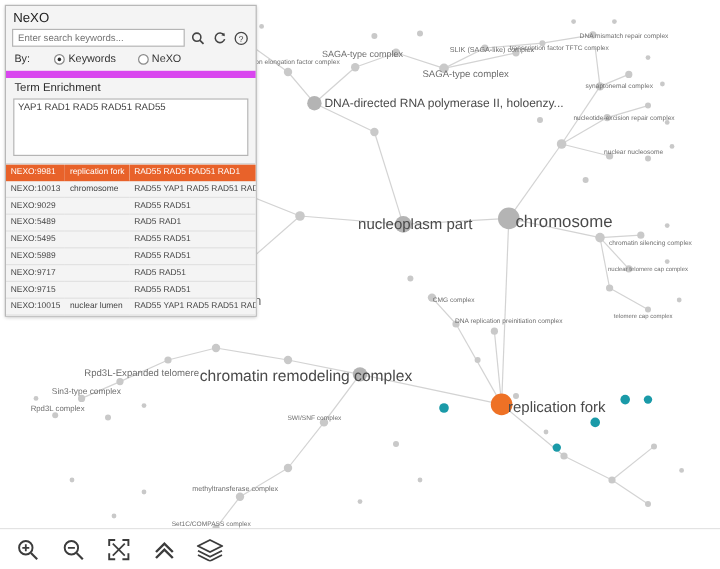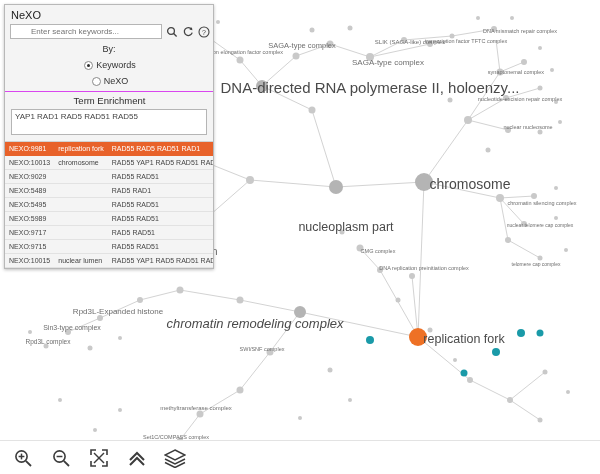--- a/index.html
+++ b/index.html
@@ -62,39 +62,38 @@
     padding: 0 5px 5px 5px;
     gap: 4px;
   }
   .search-input {
     flex: 1;
     height: 15px;
     border: 1px solid #b5b5b5;
     background: #fff;
     font-size: 8px;
     color: #444;
-    padding: 0 20px;
+    padding: 0 4px;
     box-sizing: border-box;
     font-family: "Liberation Sans", sans-serif;
   }
   .icon-btn {
     width: 14px; height: 14px;
     display: flex; align-items: center; justify-content: center;
     color: #4a4a4a;
     cursor: pointer;
   }
   .icon-btn svg { display:block; }
 
   .by-row {
     display: flex;
     align-items: center;
     padding: 0 5px 5px 7px;
-    gap: 6px;
+    gap: 18px;
     font-size: 9px;
-    flex-direction: column;
   }
   .by-label { color: #333; margin-right: 2px; }
   .radio-wrap { display: flex; align-items: center; gap: 3px; }
   .radio {
     width: 9px; height: 9px;
     border-radius: 50%;
     border: 1px solid #8a8a8a;
     background: #fff;
     box-sizing: border-box;
     position: relative;
@@ -105,26 +104,25 @@
     left: 2px; top: 2px;
     width: 3px; height: 3px;
     border-radius: 50%;
     background: #2b2b2b;
   }
 
   .section-title {
     padding: 3px 6px 3px 7px;
     font-size: 9.5px;
     color: #2c2c2c;
-    border-top: 1px solid #d946ef;
-    text-align: center;
+    border-top: 6px solid #d946ef;
   }
   .term-box {
     margin: 0 6px 6px 6px;
-    height: 26px;
+    height: 48px;
     background: #fff;
     border: 1px solid #b5b5b5;
     font-size: 8px;
     color: #444;
     padding: 2px 3px;
     box-sizing: border-box;
     overflow: hidden;
   }
   .filter-row {
     display: flex;
@@ -362,27 +360,27 @@
       <g fill="#b4b4b4">
         <circle cx="336" cy="187" r="7"></circle>
         <circle cx="424" cy="182" r="9"></circle>
         <circle cx="262" cy="86" r="6"></circle>
         <circle cx="300" cy="312" r="6"></circle>
       </g>
 
       <circle cx="418" cy="337" r="9" fill="#ee7125"></circle>
     </svg>
     <div id="labels">
-        <div class="node-label big" style="left: 370px; top: 87px; font-size: 15px;">DNA-directed RNA polymerase II, holoenzy...</div>
-        <div class="node-label big" style="left: 346px; top: 187px; font-size: 12.5px; margin-top: 40px;">nucleoplasm part</div>
+        <div class="node-label big" style="left: 370px; top: 87px; font-size: 10px;">DNA-directed RNA polymerase II, holoenzy...</div>
+        <div class="node-label big" style="left: 346px; top: 187px; font-size: 12.5px;">nucleoplasm part</div>
         <div class="node-label big" style="left: 470px; top: 184px; font-size: 14px;">chromosome</div>
-        <div class="node-label big" style="left: 255px; top: 323px; font-size: 13px; font-style: italic;">chromatin remodeling complex</div>
+        <div class="node-label big" style="left: 255px; top: 313px; font-size: 13px;">chromatin remodeling complex</div>
         <div class="node-label big" style="left: 464px; top: 339px; font-size: 12.5px;">replication fork</div>
         <div class="node-label" style="left: 174px; top: 251px; font-size: 11px;">nuclear chromatin</div>
-        <div class="node-label" style="left: 118px; top: 311px; font-size: 8px;">Rpd3L-Expanded histone</div>
+        <div class="node-label" style="left: 118px; top: 311px; font-size: 8px;">Rpd3L-Expanded telomere</div>
         <div class="node-label" style="left: 72px; top: 327px; font-size: 7px;">Sin3-type complex</div>
         <div class="node-label" style="left: 48px; top: 341px; font-size: 6.5px;">Rpd3L complex</div>
         <div class="node-label" style="left: 302px; top: 45px; font-size: 7.5px;">SAGA-type complex</div>
         <div class="node-label" style="left: 388px; top: 62px; font-size: 8px;">SAGA-type complex</div>
         <div class="node-label" style="left: 410px; top: 42px; font-size: 6px;">SLIK (SAGA-like) complex</div>
         <div class="node-label" style="left: 466px; top: 41px; font-size: 5.5px;">transcription factor TFTC complex</div>
         <div class="node-label" style="left: 520px; top: 31px; font-size: 5.5px;">DNA mismatch repair complex</div>
         <div class="node-label" style="left: 516px; top: 72px; font-size: 5.5px;">synaptonemal complex</div>
         <div class="node-label" style="left: 520px; top: 99px; font-size: 5.5px;">nucleotide-excision repair complex</div>
         <div class="node-label" style="left: 528px; top: 127px; font-size: 5.5px;">nuclear nucleosome</div>

